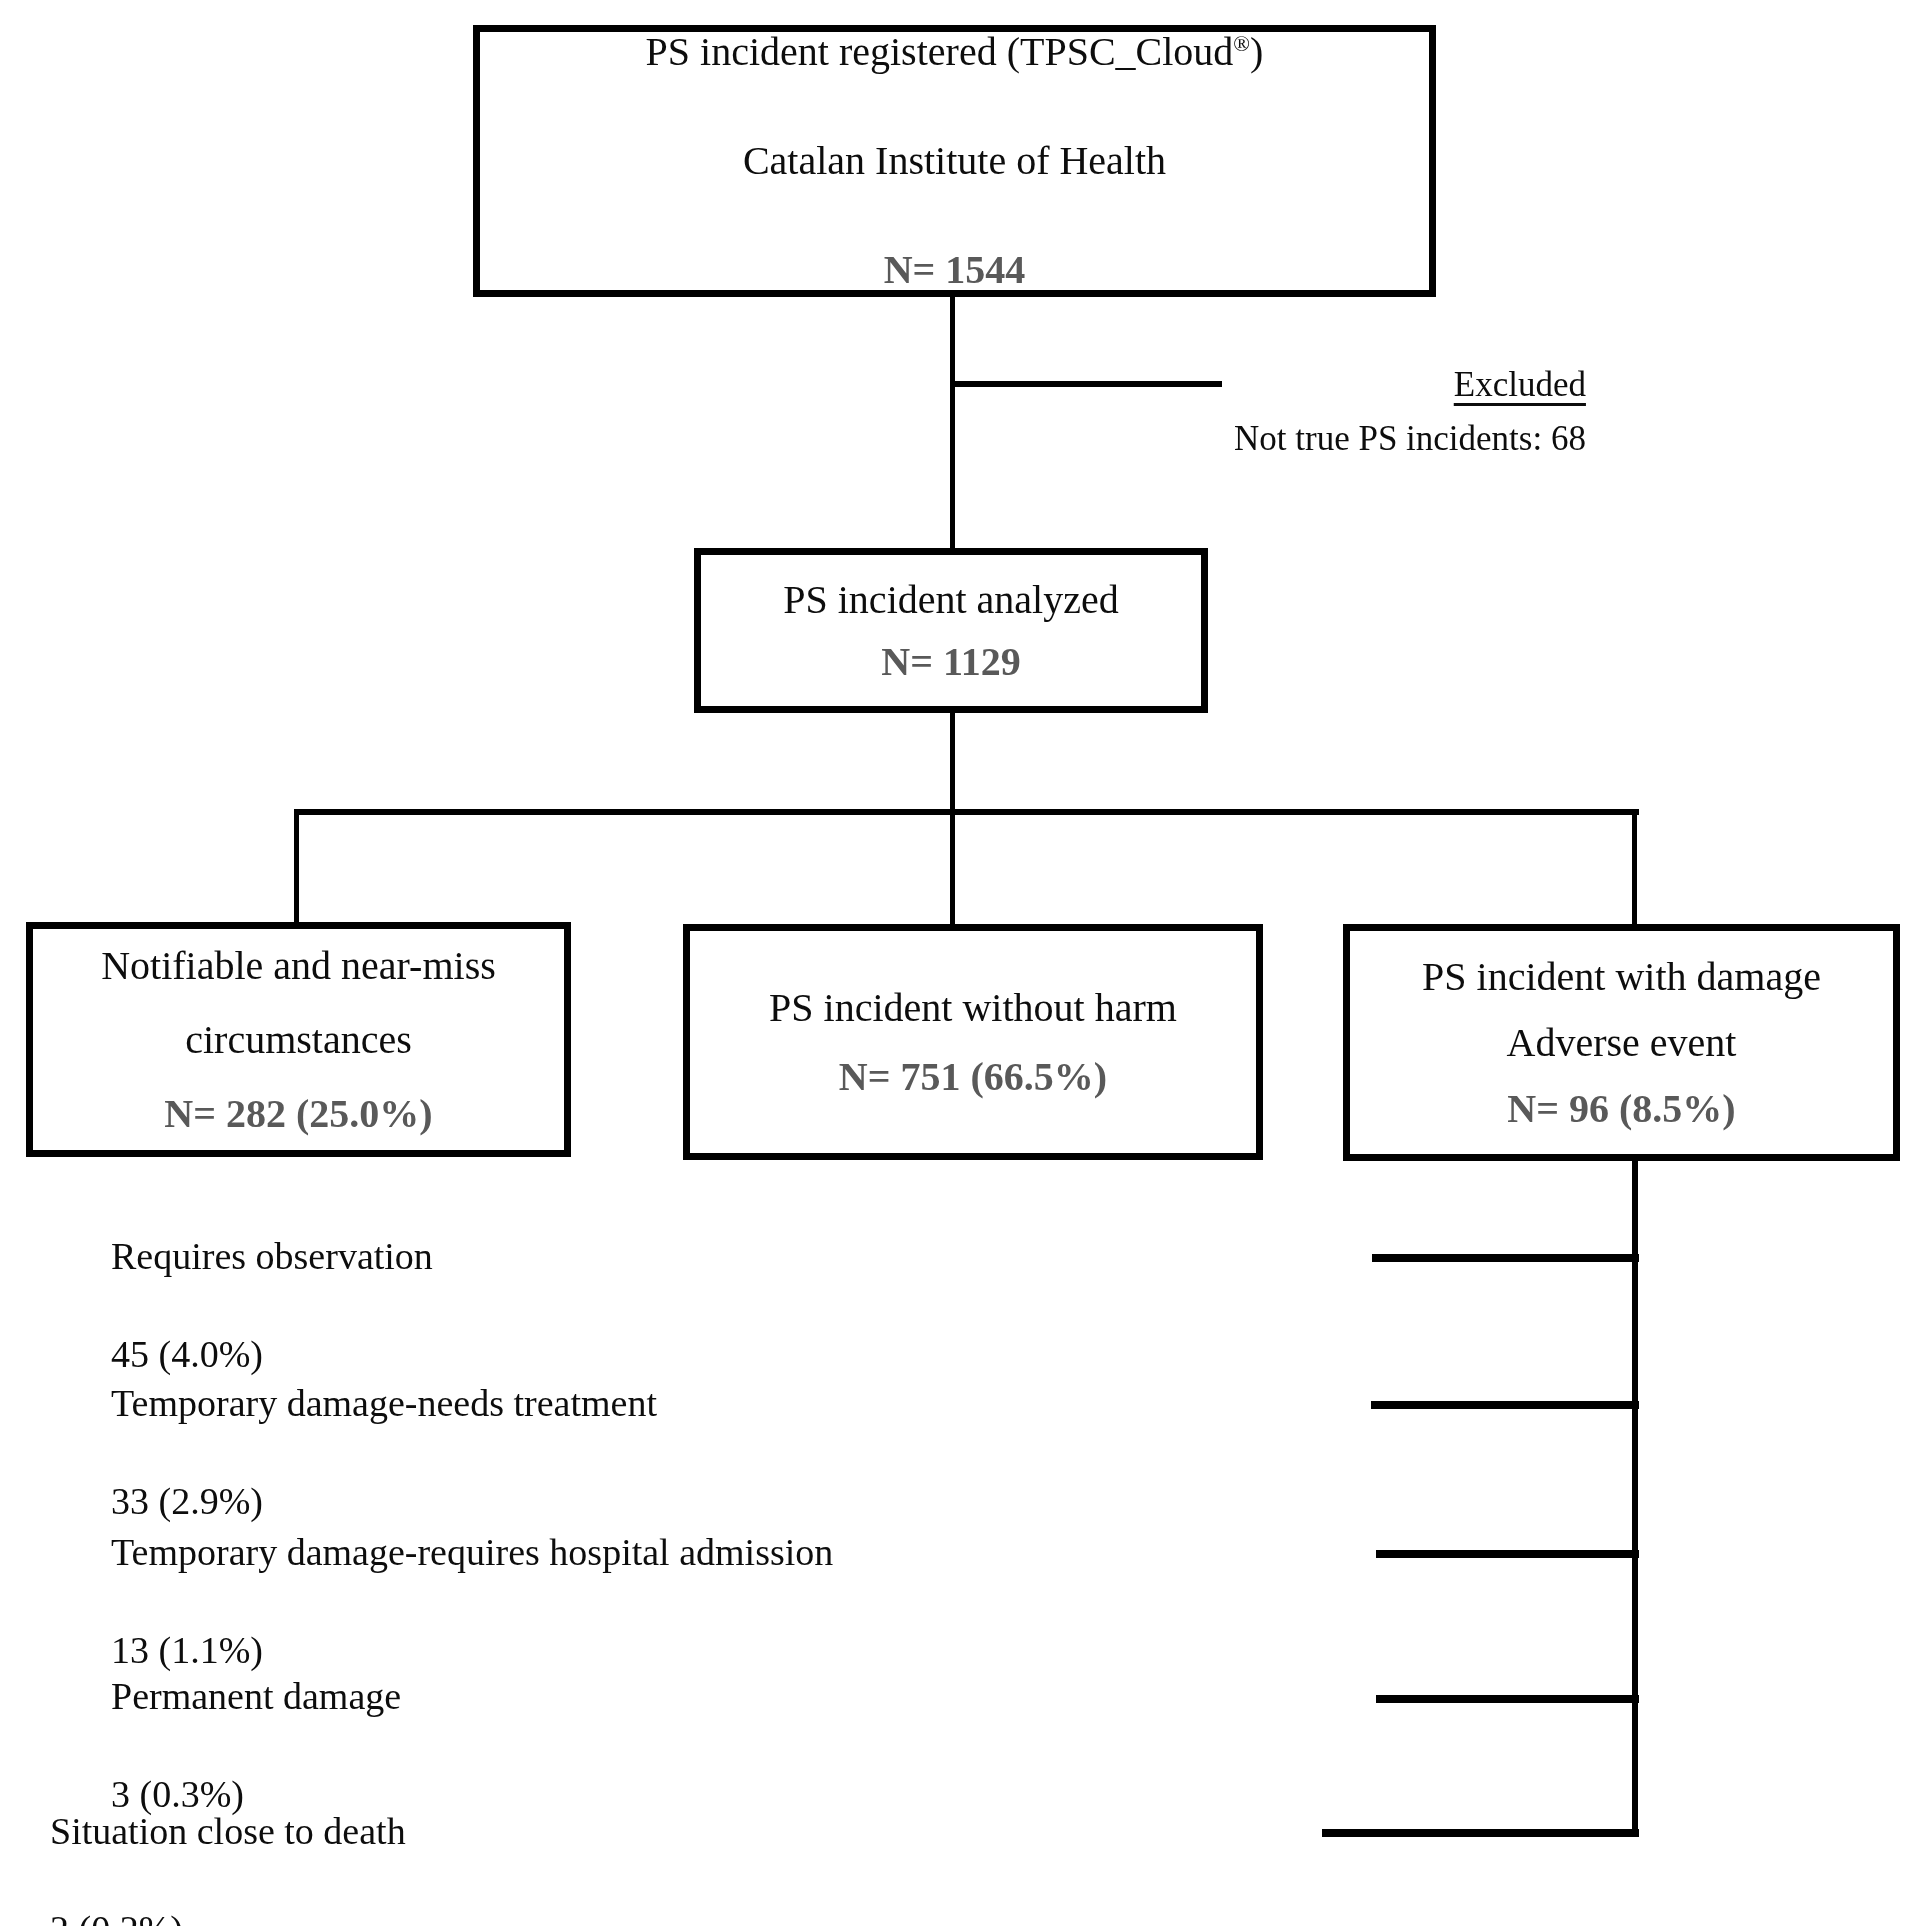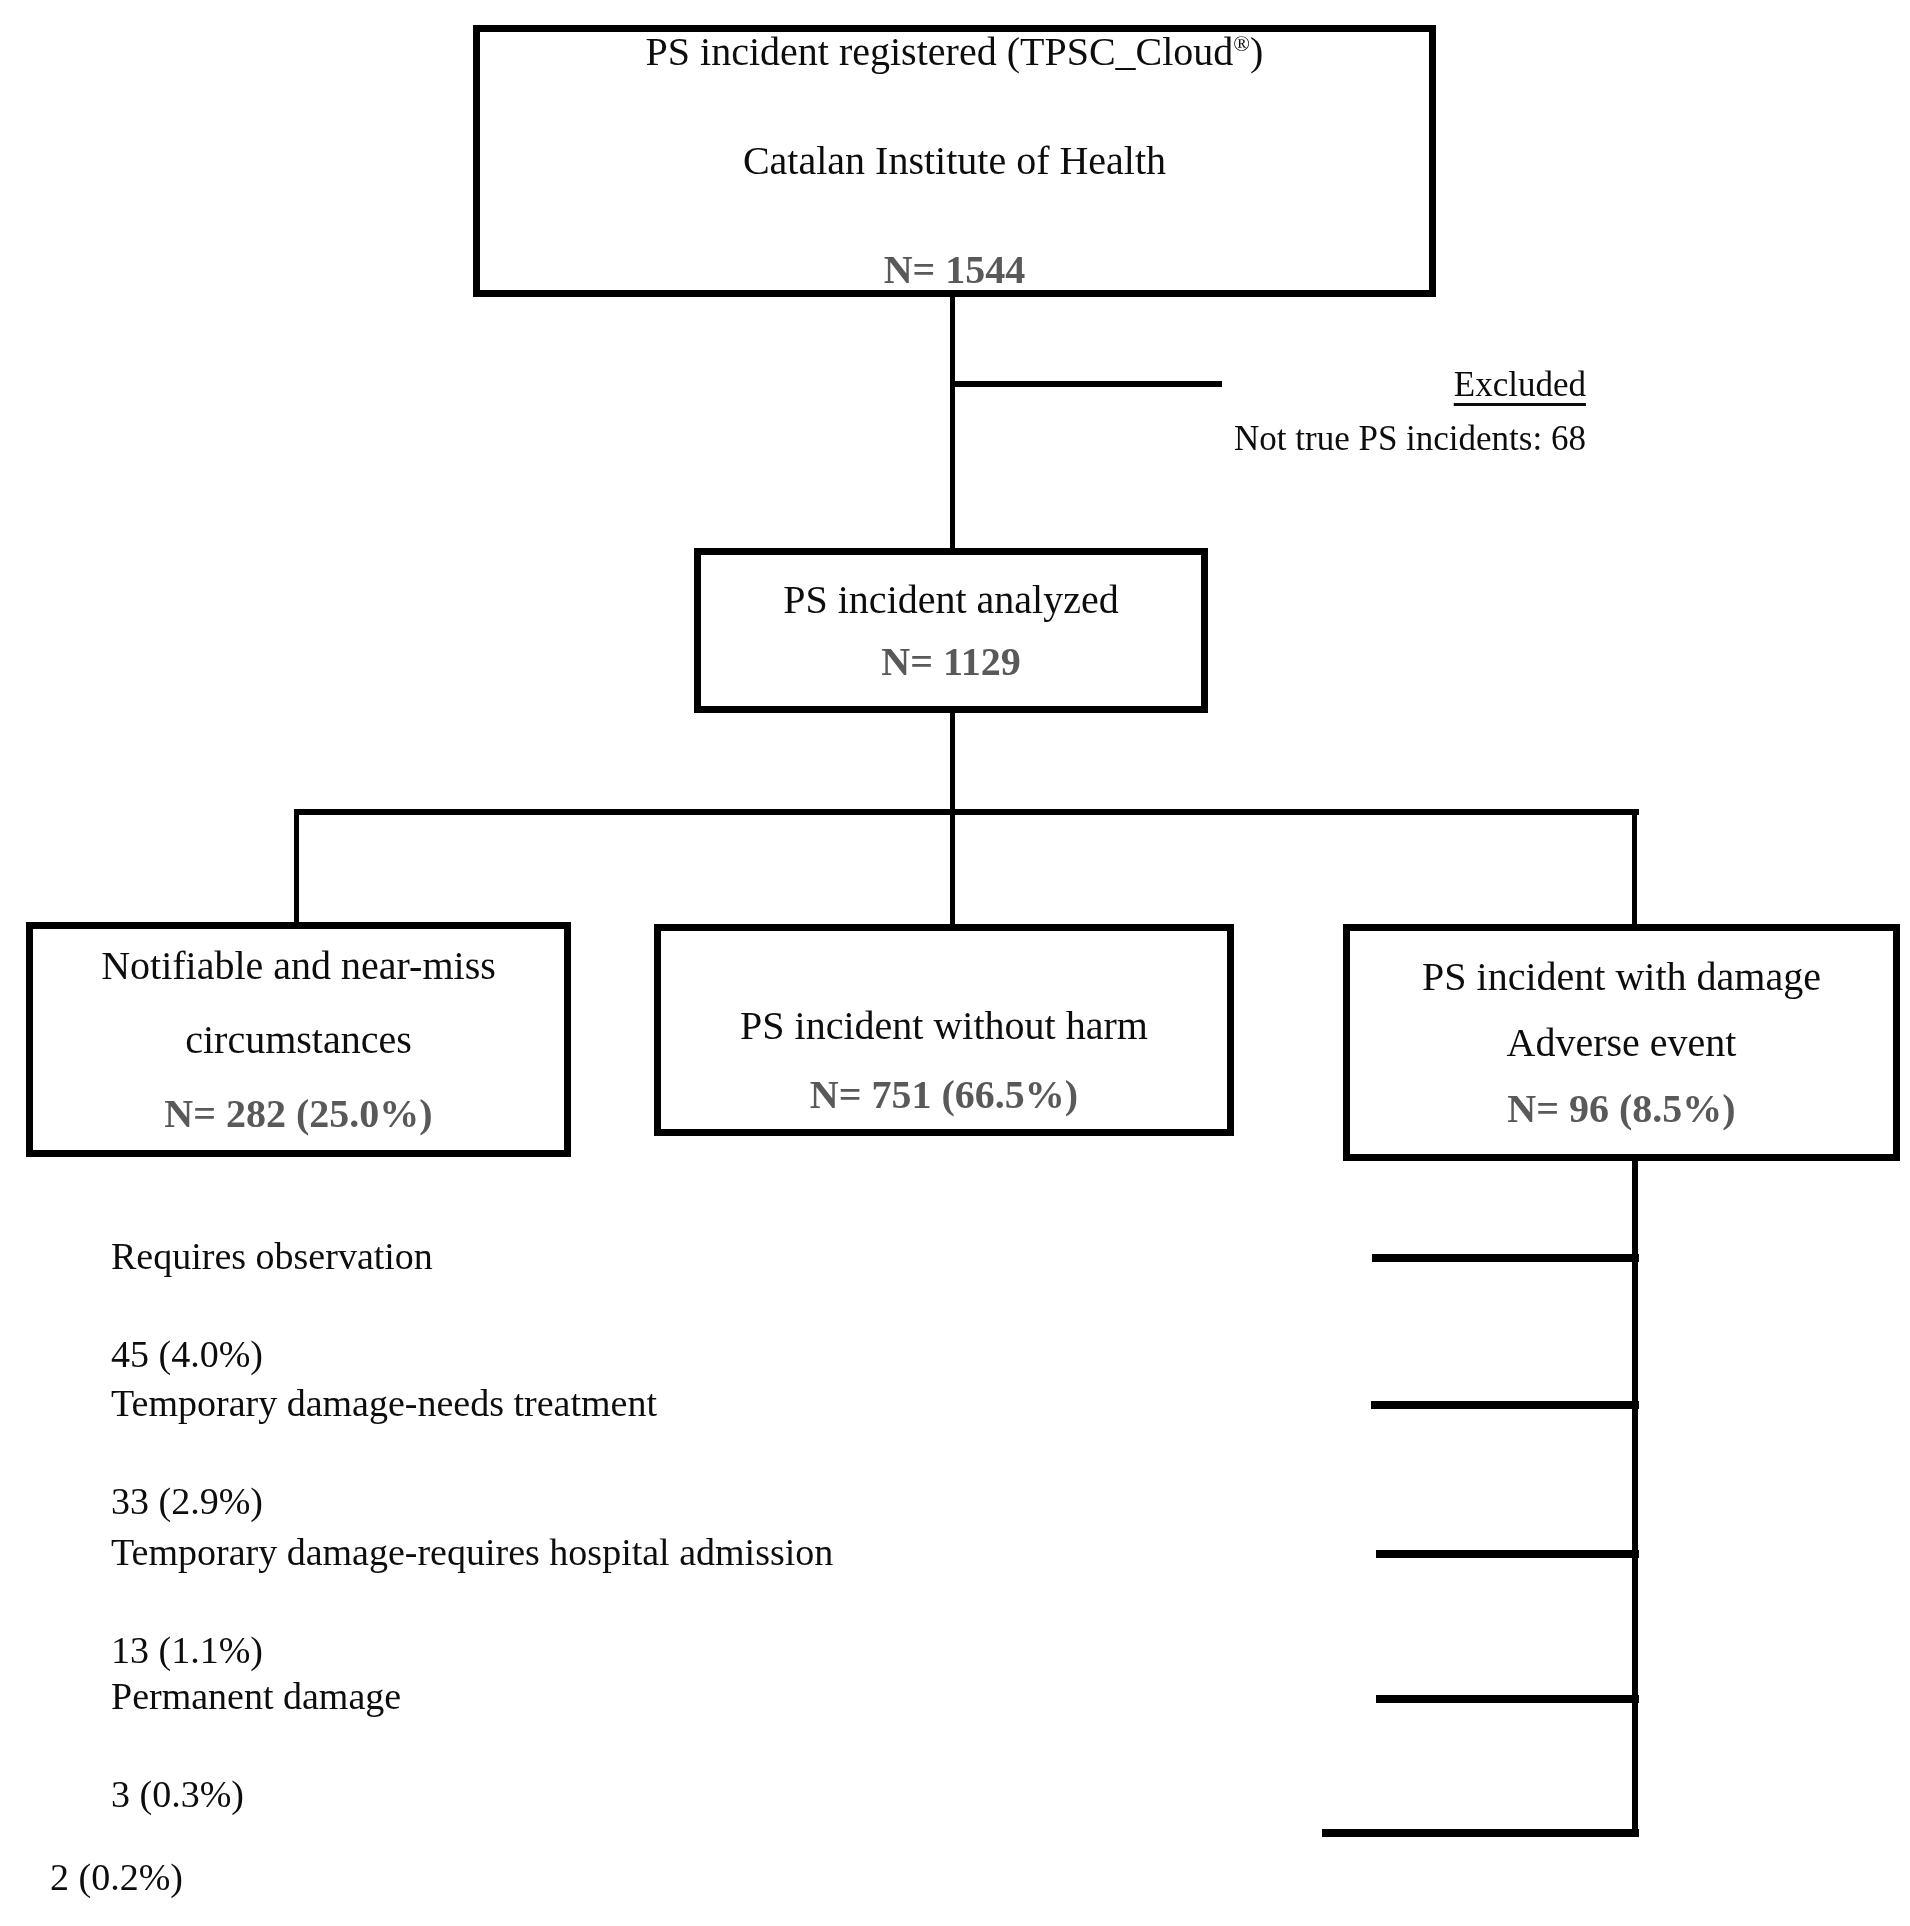--- a/index.html
+++ b/index.html
@@ -39,21 +39,21 @@
     line-height:62px;
     font-weight:bold;
     color:var(--nval);
     white-space:nowrap;
   }
   sup{font-size:55%;line-height:0;}
   #top-box{left:473px;top:25px;width:963px;height:272px;gap:47px;}
   #analyzed-box{left:694px;top:548px;width:514px;height:165px;}
   #box-notifiable{left:26px;top:922px;width:545px;height:235px;gap:8px;}
   #box-notifiable .bline,#box-notifiable .nline{line-height:66px;}
-  #box-without-harm{left:654px;top:924px;width:580px;height:212px;justify-content:flex-end;}
+  #box-without-harm{left:683px;top:924px;width:580px;height:236px;}
   #box-without-harm .bline,#box-without-harm .nline{line-height:69px;}
   #box-damage{left:1343px;top:924px;width:557px;height:237px;}
   #box-damage .bline,#box-damage .nline{line-height:66px;}
   
   .hline,.vline{position:absolute;background:var(--line);}
   #v-top{left:950px;top:296px;width:5.3px;height:253px;}
   #h-excluded{left:953px;top:381px;width:269px;height:6.4px;}
   #v-mid{left:950px;top:712px;width:5.3px;height:212px;}
   #h-main{left:294px;top:809px;width:1345px;height:6.4px;}
   #v-drop-left{left:294px;top:809px;width:5.3px;height:116px;}
@@ -162,17 +162,18 @@
     <div class="olabel">Temporary damage-requires hospital admission</div>
     <div class="ovalue">13 (1.1%)</div>
   </div>
 
   <div class="outcome" id="outcome-3">
     <div class="olabel">Permanent damage</div>
     <div class="ovalue">3 (0.3%)</div>
   </div>
 
   <div class="outcome" id="outcome-4">
+    <div class="olabel">Situation close to death</div>
     <div class="ovalue">2 (0.2%)</div>
   </div>
 
 </div>
 
 
 </body></html>

